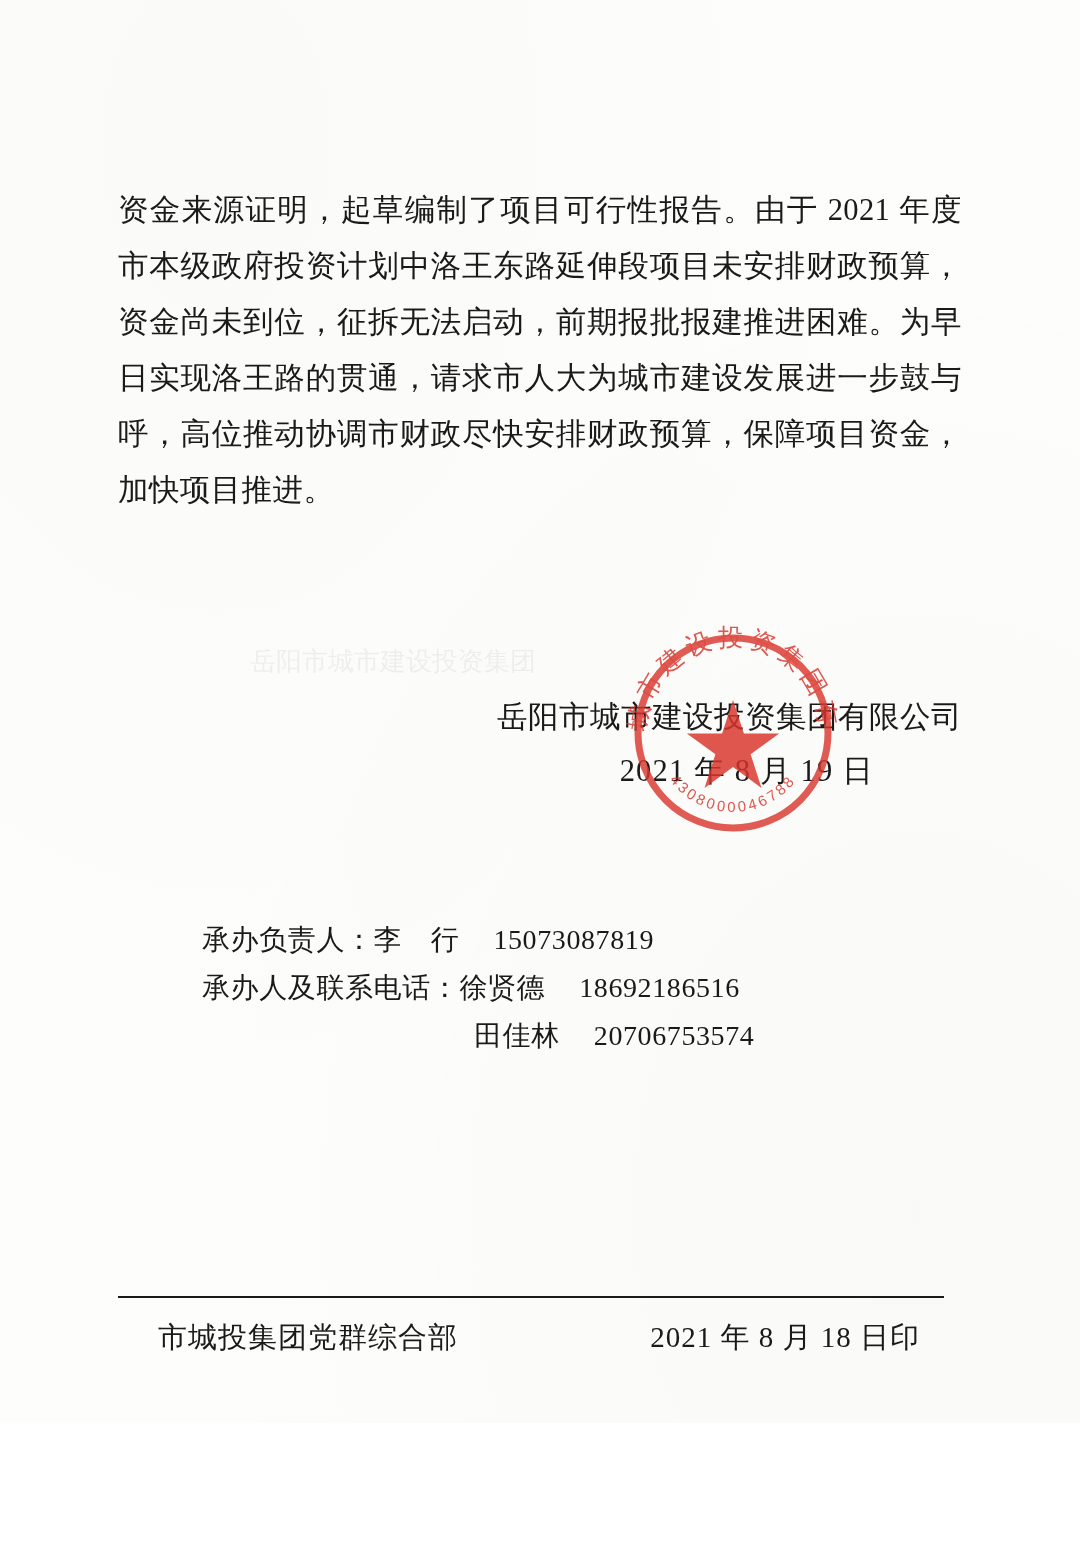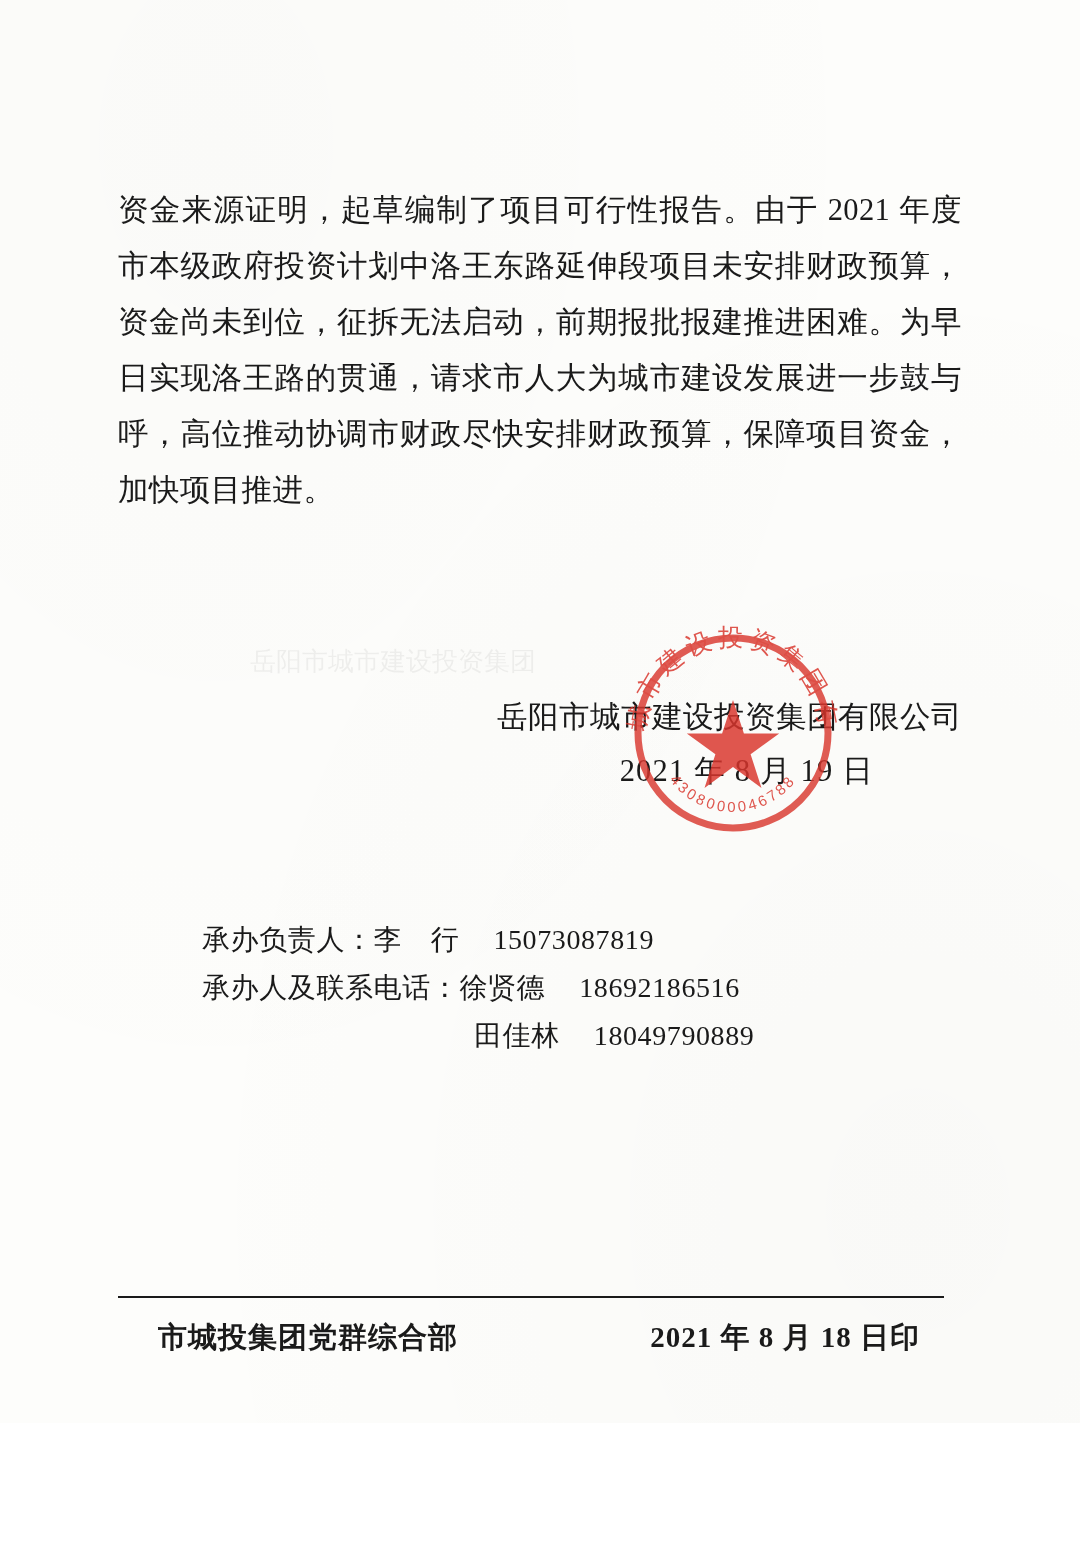--- a/index.html
+++ b/index.html
@@ -84,21 +84,20 @@
   .contacts .row { white-space: nowrap; }
   .contacts .row.r2 { padding-left: 0px; font-family: Liberation Serif, serif; }
   .contacts .row.r3 { padding-left: 272px; }
   .gap-wide { display: inline-block; width: 34px; }
 
   .footer {
     position: absolute;
     left: 118px;
     top: 1296px;
     width: 826px;
-    font-weight: bold;
   }
   .footer-rule {
     border-top: 2px solid #1a1a1a;
     width: 100%;
   }
   .footer-row {
     display: flex;
     justify-content: space-between;
     align-items: baseline;
     padding-top: 20px;
@@ -157,21 +156,21 @@
   </svg>
 
   <div class="contacts">
     <div class="row r1">
       <span>承办负责人：</span><span>李　行</span><span class="gap-wide"></span><span>15073087819</span>
     </div>
     <div class="row r2">
       <span>承办人及联系电话：</span><span>徐贤德</span><span class="gap-wide"></span><span>18692186516</span>
     </div>
     <div class="row r3">
-      <span>田佳林</span><span class="gap-wide"></span><span>18049790889</span>
+      <span>田佳林</span><span class="gap-wide"></span><span>20706753574</span>
     </div>
   </div>
 
   <div class="footer">
     <div class="footer-rule"></div>
     <div class="footer-row">
       <div class="footer-left">市城投集团党群综合部</div>
       <div class="footer-right">2021 年 8 月 18 日印</div>
     </div>
   </div>

